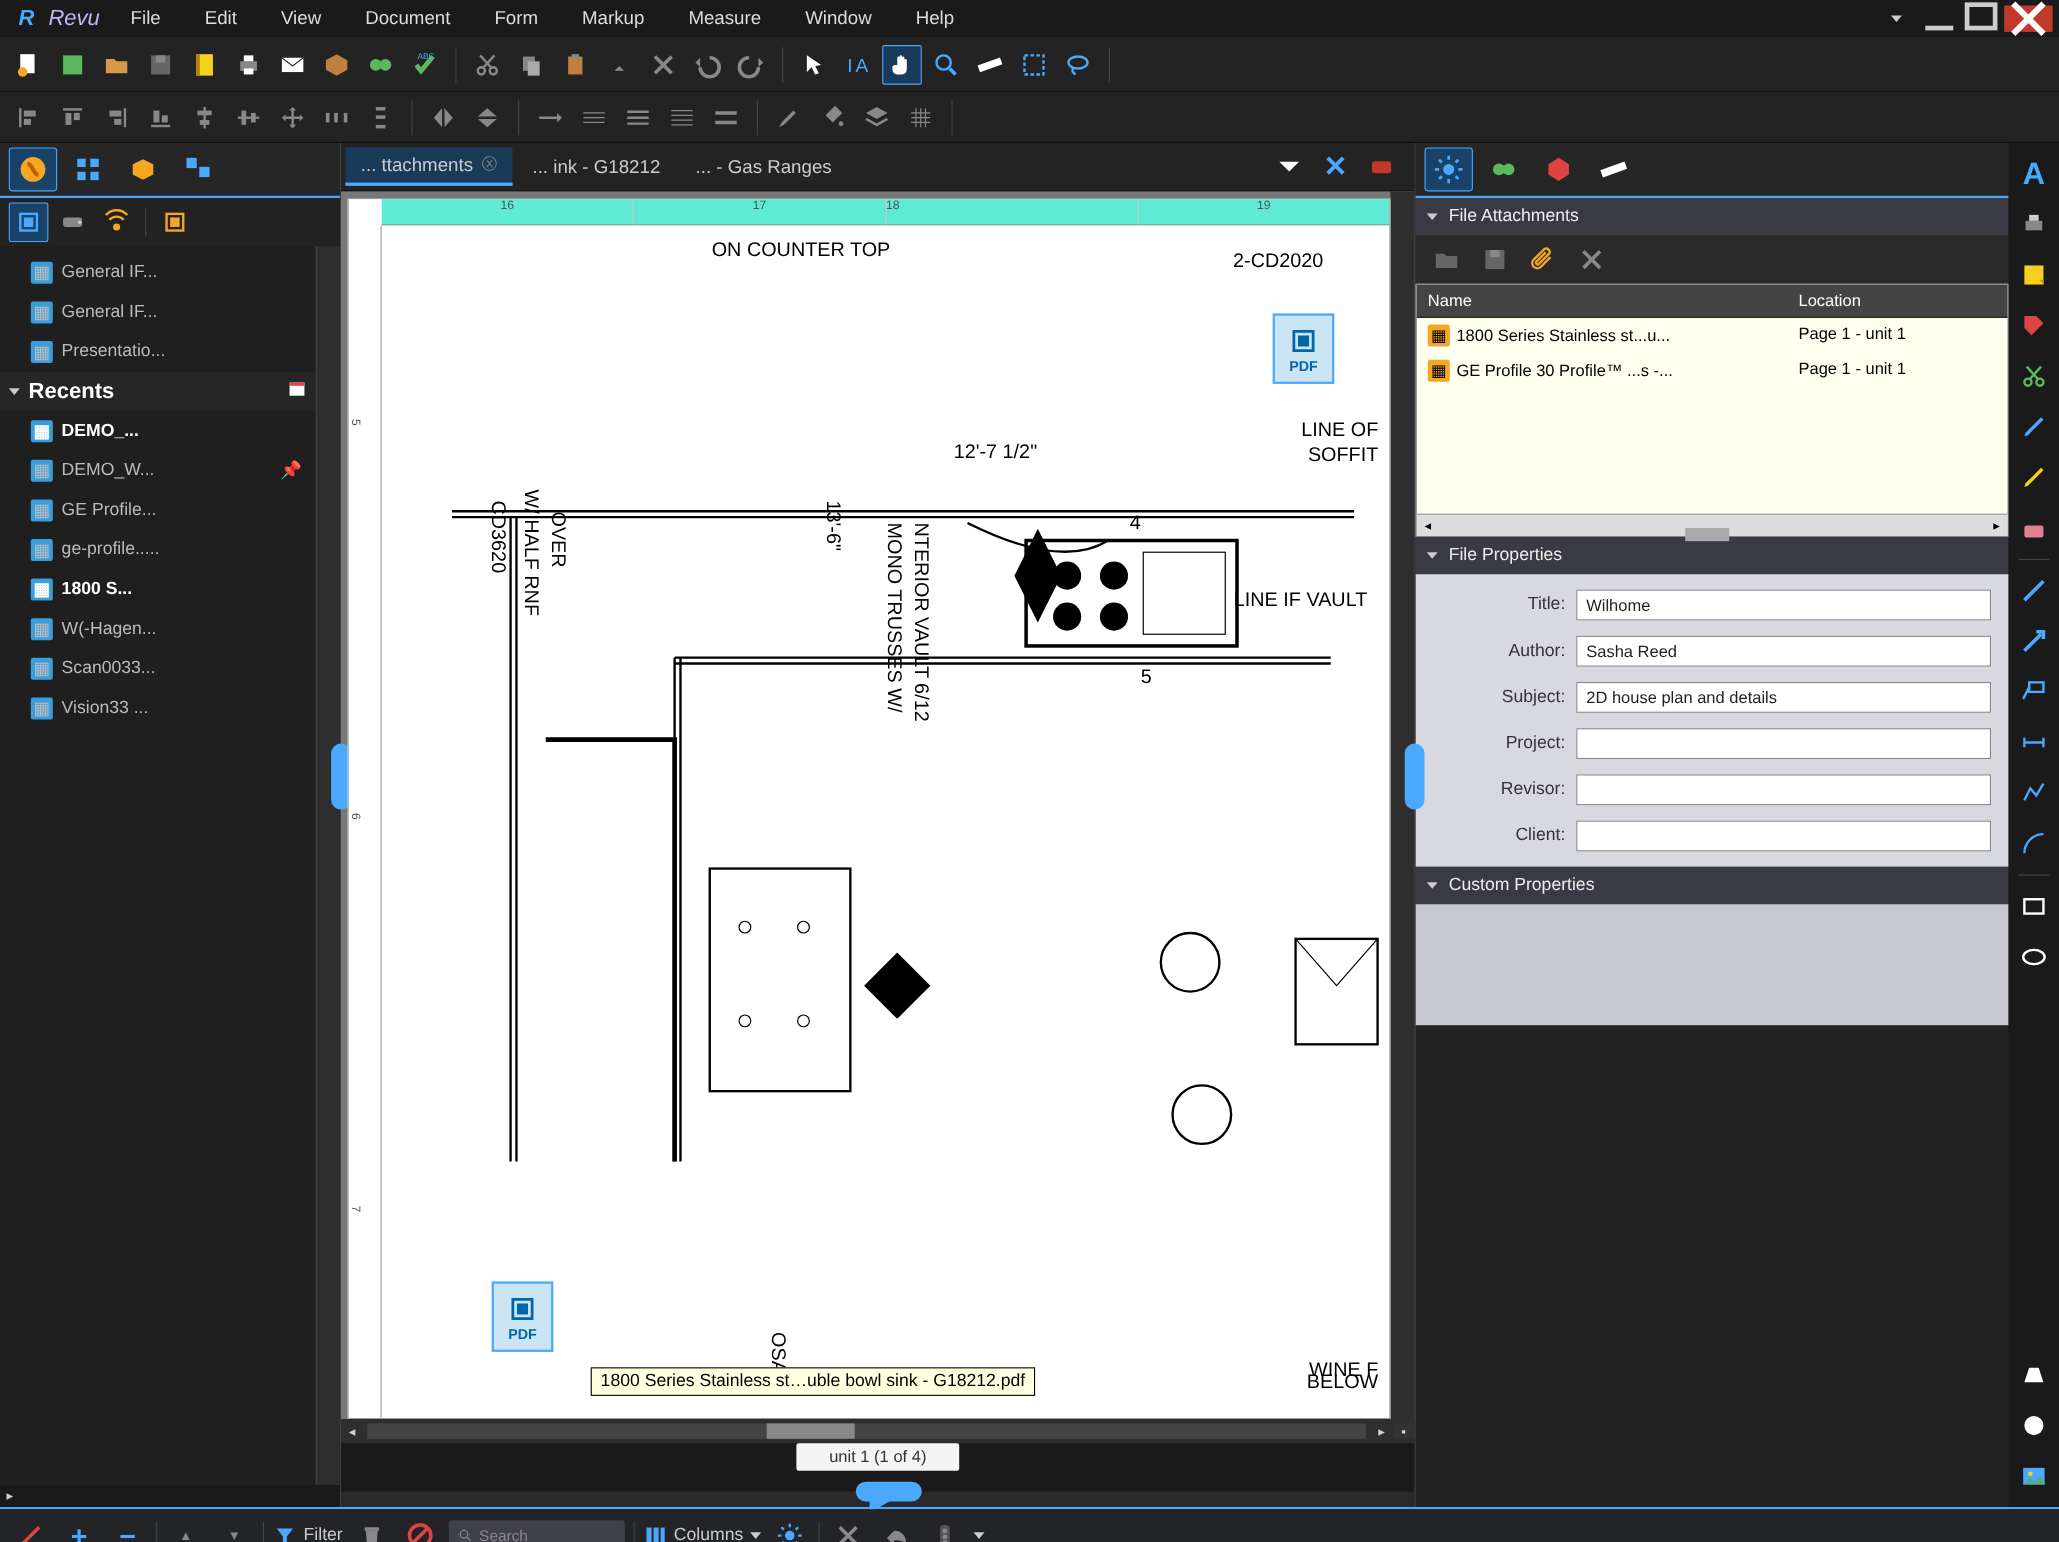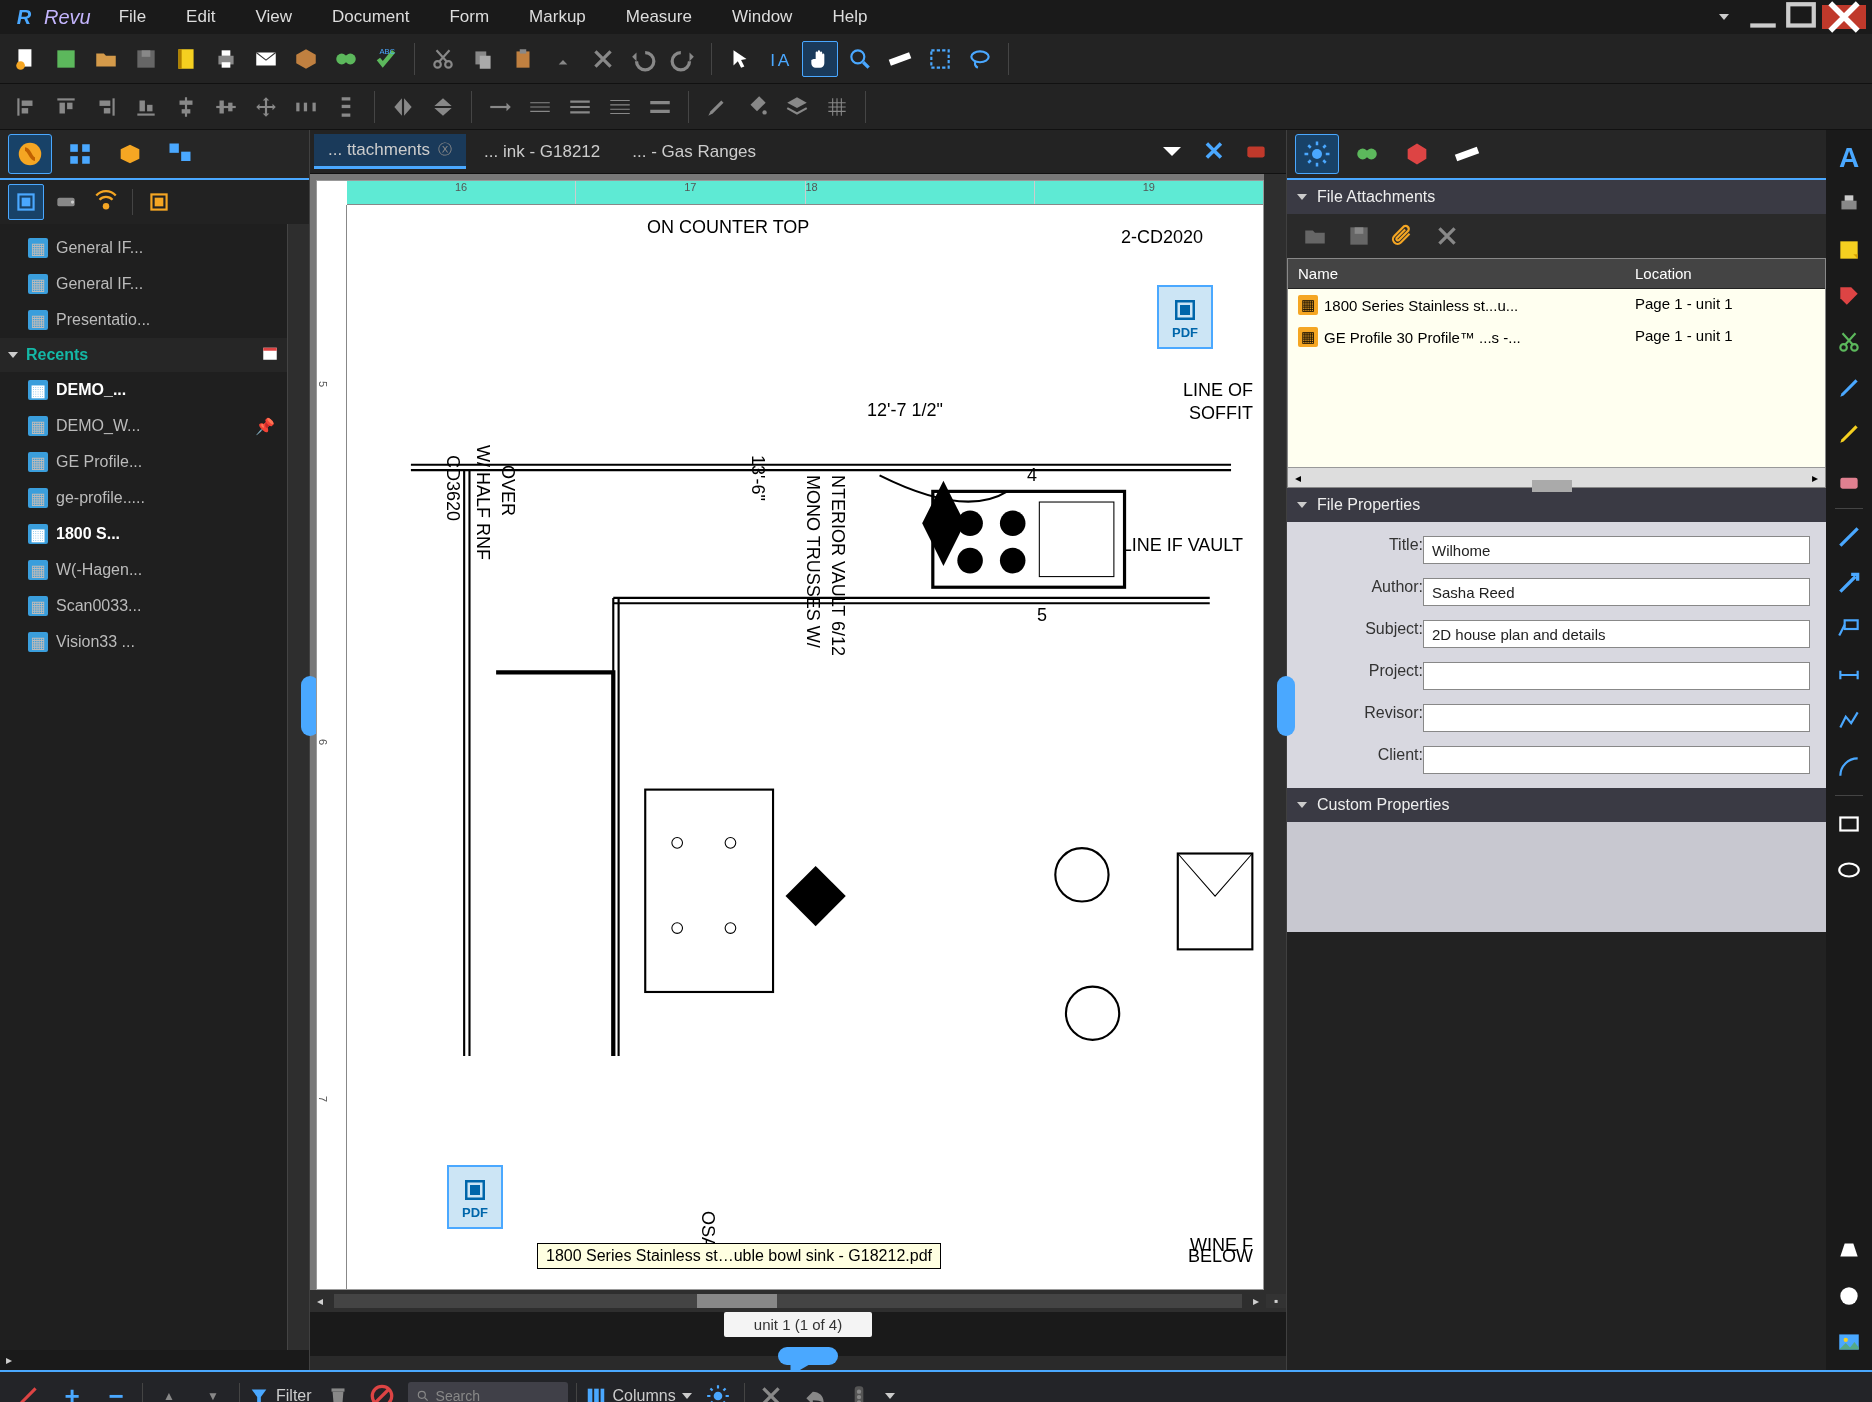--- a/index.html
+++ b/index.html
@@ -79,21 +79,21 @@
   background:#222;
 }
 .left-list { flex:1; overflow:auto; padding:6px 0; }
 .list-item {
   display:flex; align-items:center; gap:8px;
   padding:8px 12px 8px 28px; font-size:16px; color:#bbb;
 }
 .list-item.bold { font-weight:bold; color:#fff; }
 .section-header {
   display:flex; align-items:center; gap:8px;
-  padding:6px 8px; font-weight:bold; font-size:16px; color:#14b8a6;
+  padding:6px 8px; font-weight:bold; font-size:20px; color:#ffffff;
   background:#262626;
 }
 .doc-icon {
   width:20px; height:20px; background:#3a9edc;
   display:flex; align-items:center; justify-content:center;
   border-radius:2px;
 }
 .vscroll { width:22px; background:#2e2e2e; border-left:1px solid #444; }
 
 
@@ -185,21 +185,21 @@
 .attach-row { display:flex; font-size:15px; padding:4px 0; }
 .attach-row > div { padding:2px 10px; }
 .attach-col-name { flex:1; display:flex; align-items:center; gap:6px; }
 .attach-col-loc { width:200px; }
 .attach-scroll { height:20px; display:flex; align-items:center; background:#ddd; border-top:1px solid #999; }
 
 .props {
   background:#d8d8e0; color:#333; padding:14px 16px;
   display:flex; flex-direction:column; gap:14px;
 }
-.prop-row { display:flex; align-items:flex-start; }
+.prop-row { display:flex; align-items:center; gap:10px; }
 .prop-row label { width:120px; text-align:right; font-size:16px; color:#333; }
 .prop-row input {
   flex:1; height:28px; border:1px solid #888; padding:0 8px;
   font-size:15px; background:#fff; color:#222;
 }
 .custom-props { background:#c8c8d0; height:110px; }
 
 
 .toolstrip {
   width:46px; background:#1a1a1a; display:flex; flex-direction:column;

